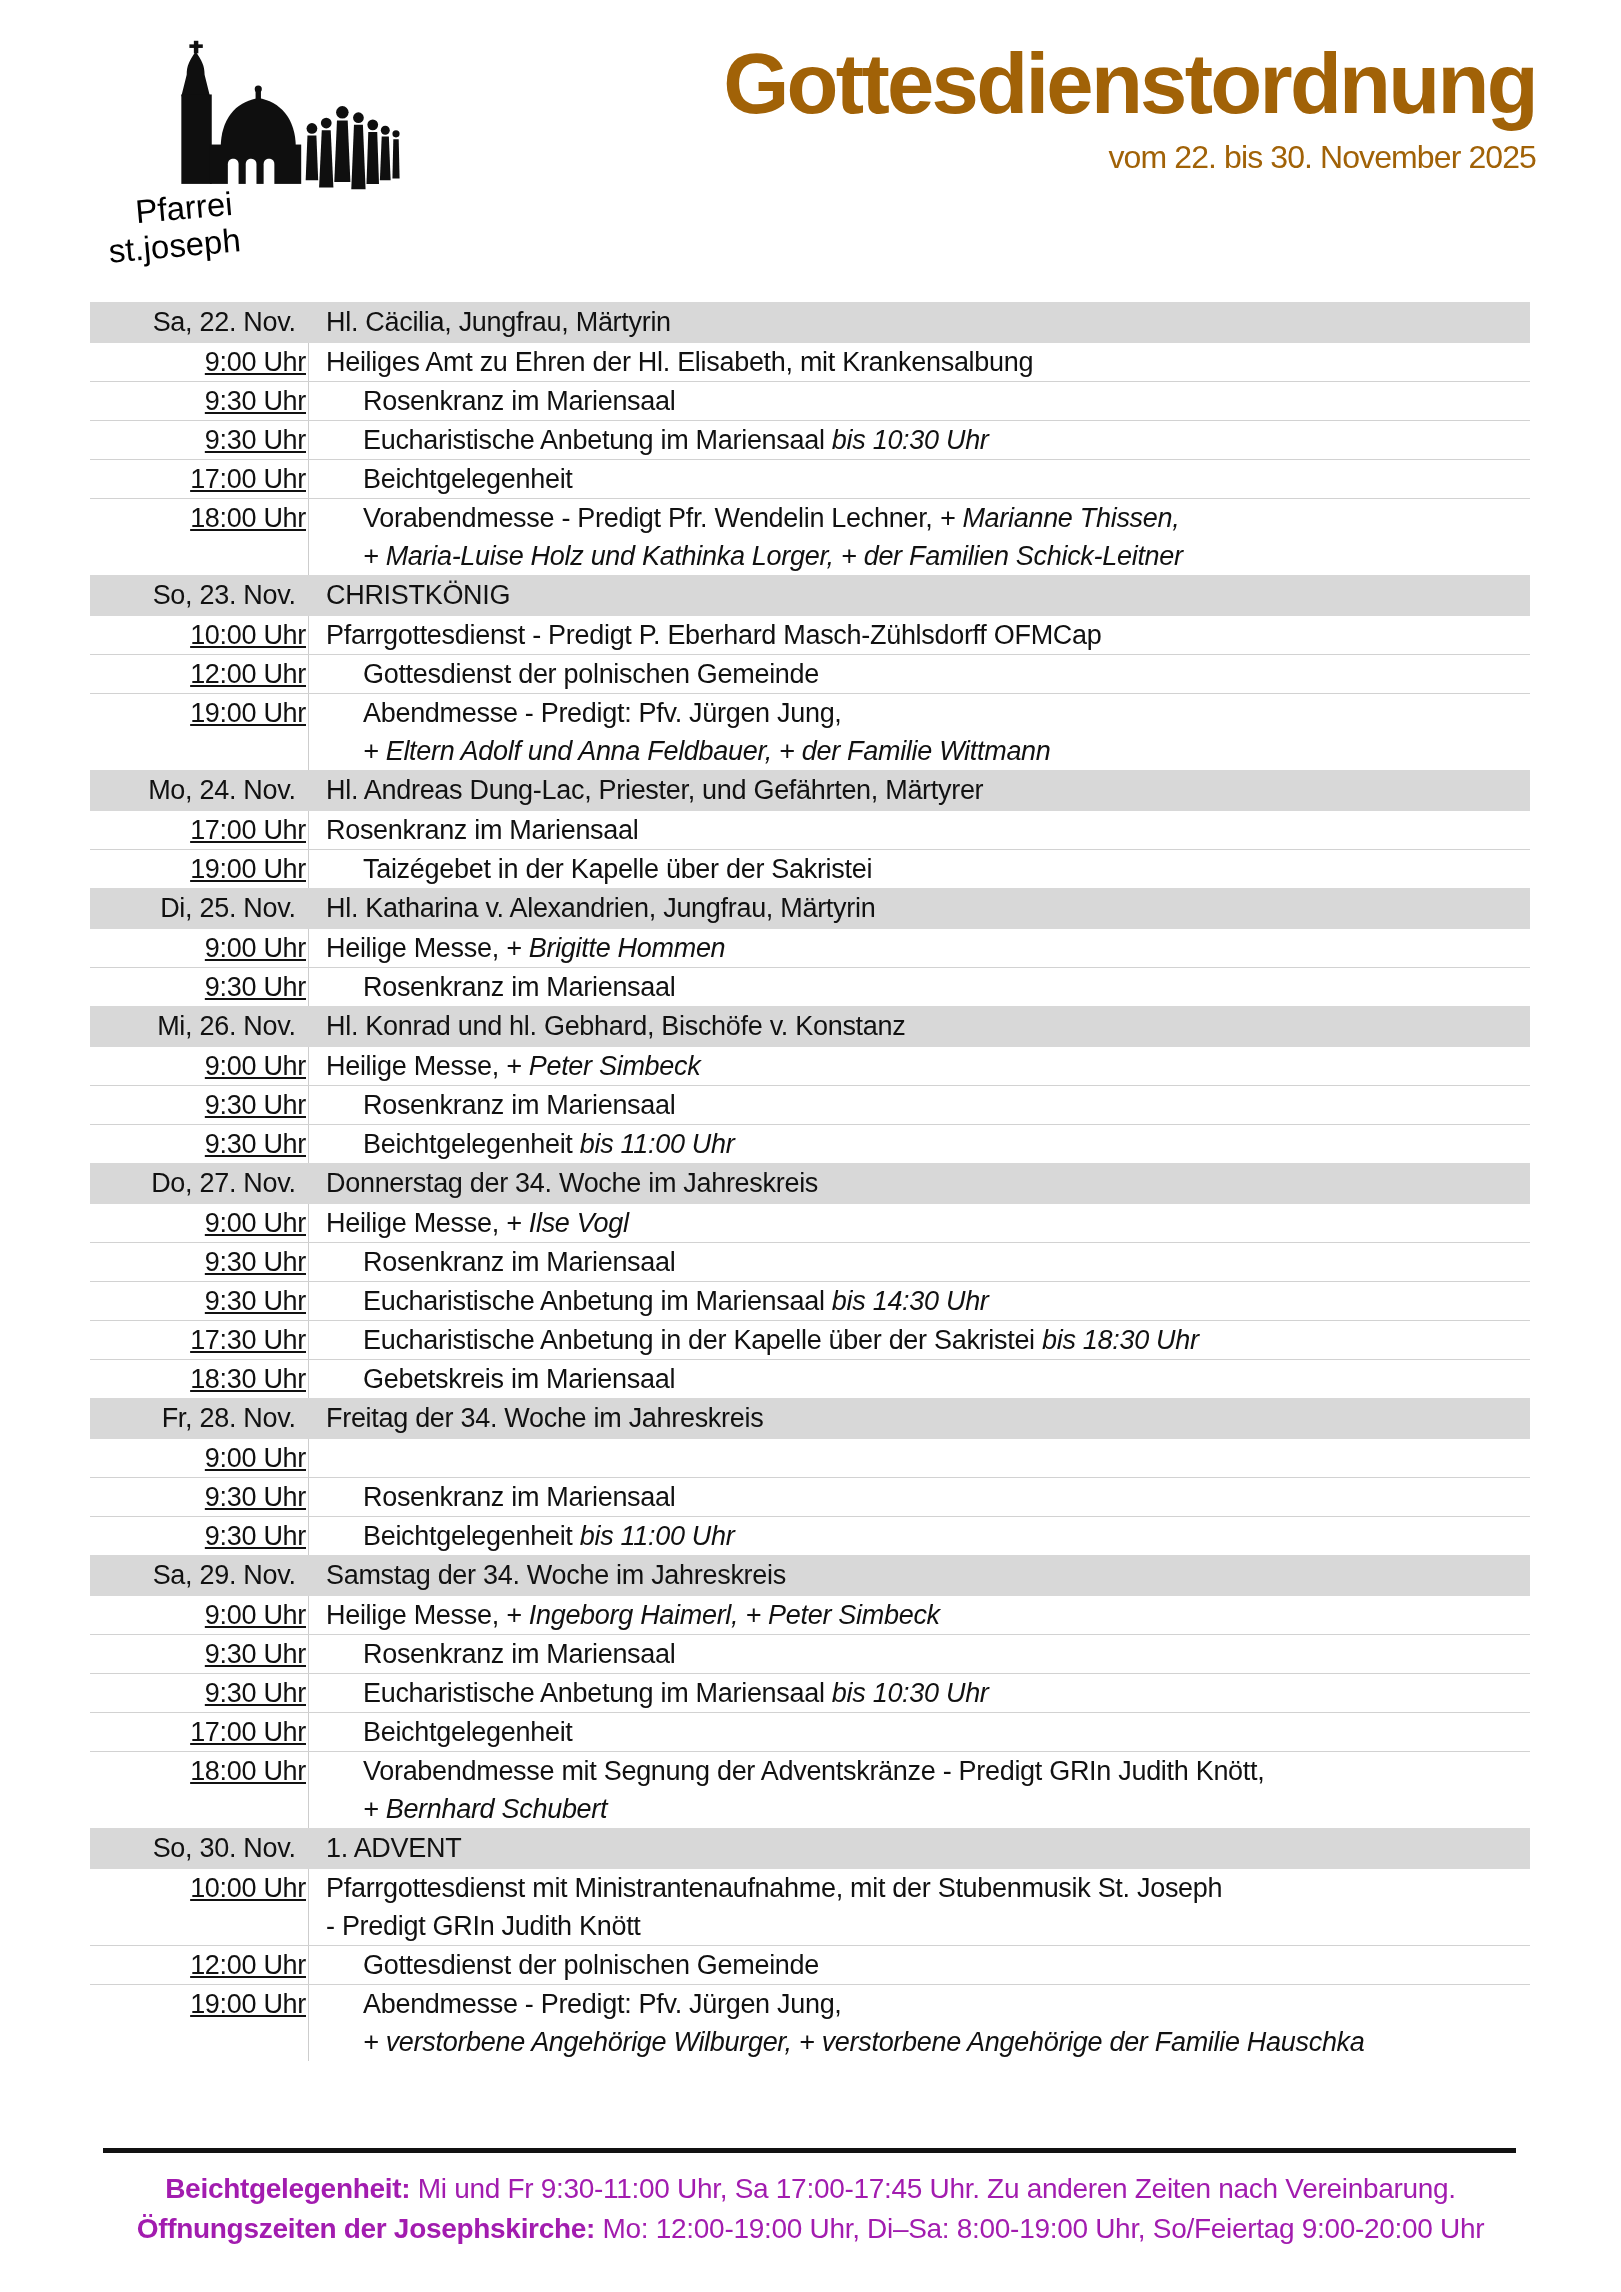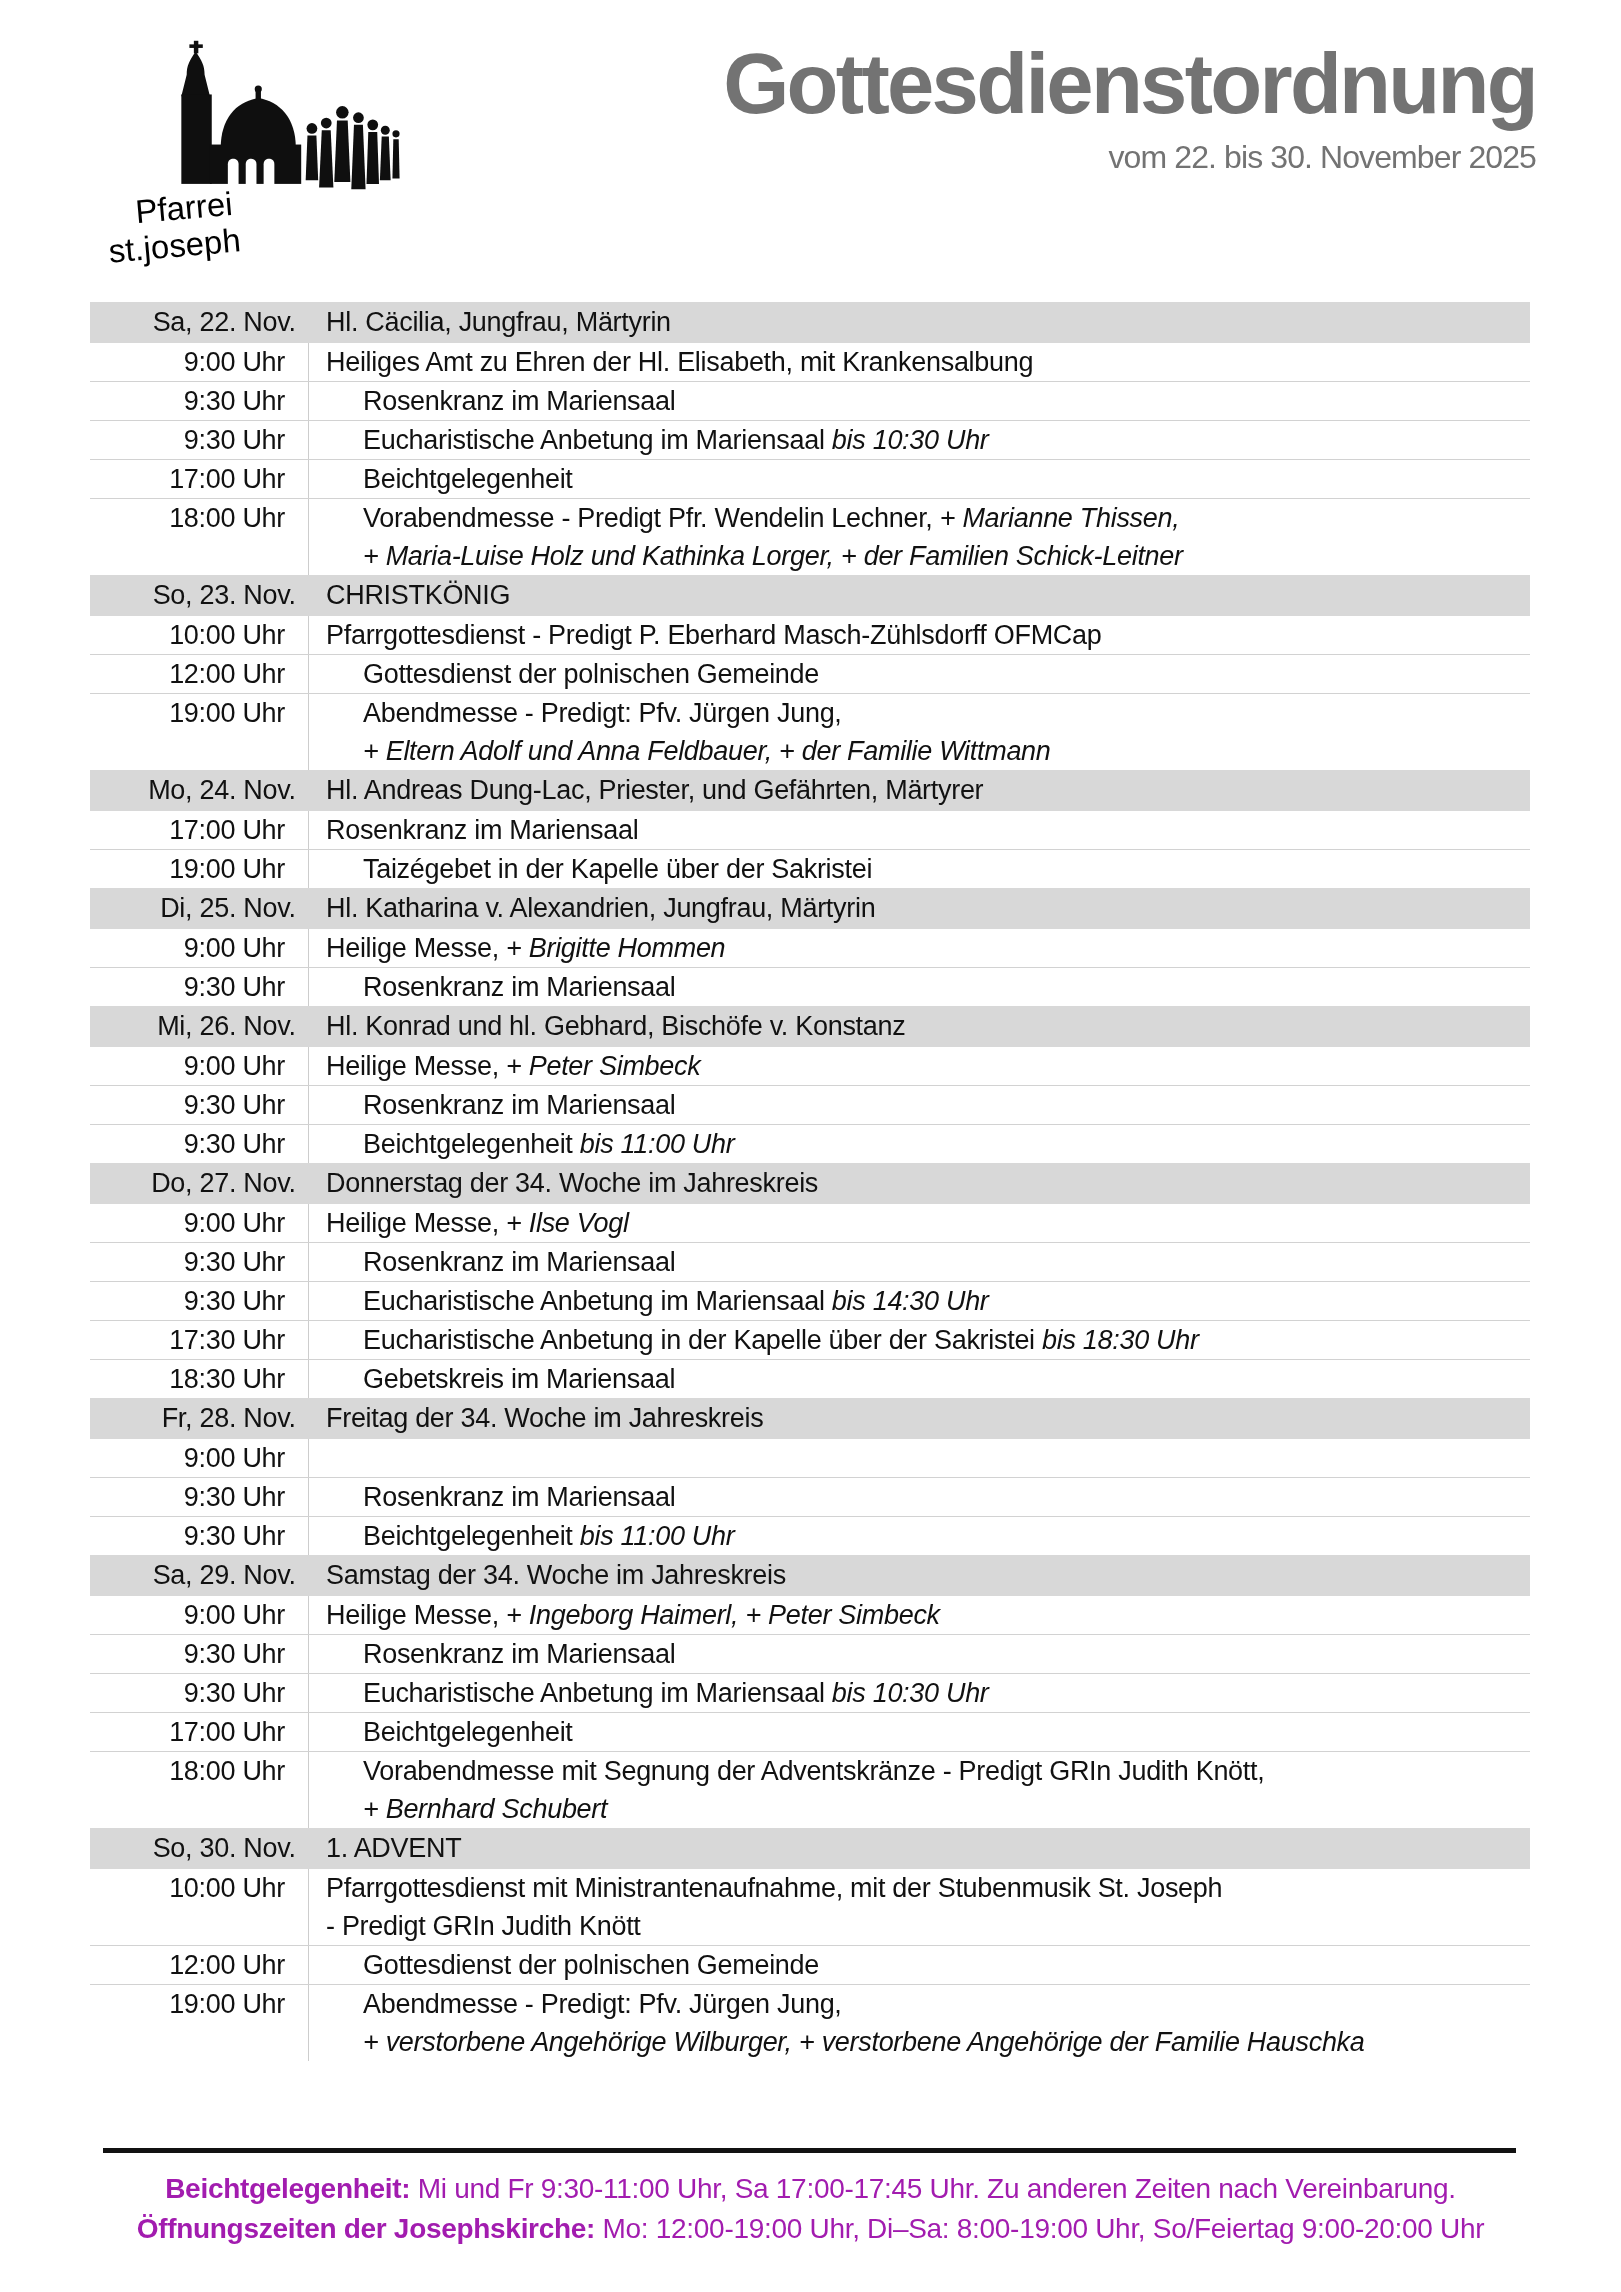--- a/index.html
+++ b/index.html
@@ -6,31 +6,31 @@
   .page{
     position:relative;width:1621px;height:2293px;background:#ffffff;
     color:#111;font-family:"Liberation Sans",sans-serif;overflow:hidden;
     margin:0 auto;
   }
   
   .logo{position:absolute;left:104px;top:39px;width:304px;}
   .logo svg{display:block;}
   .logo-text{font-size:33px;font-weight:500;color:#000;line-height:37px;transform:rotate(-5deg);transform-origin:left top;margin-top:-3.6px;}
   .logo-line1{padding-left:30px;}
-  .title-block{position:absolute;top:41px;right:85px;text-align:right;color:#737373;}
+  .title-block{position:absolute;top:41px;right:85px;text-align:right;color:#a16207;}
   .doc-title{margin:0;font-size:85px;font-weight:bold;letter-spacing:-2.7px;line-height:1;}
   .doc-subtitle{font-size:32px;letter-spacing:-0.9px;margin-top:12.5px;}
   
   .schedule{position:absolute;left:90px;top:302px;width:1440px;font-size:27px;letter-spacing:-0.3px;}
   .sec-header{display:flex;background:#d8d8d8;font-weight:normal;}
   .col-date{width:219px;flex:none;box-sizing:border-box;text-align:right;padding-right:13.4px;line-height:41px;}
   .col-title{flex:1;padding-left:17px;line-height:41px;}
   .event-row{display:flex;}
   .event-row + .event-row{border-top:1.8px solid #d2d2d2;gap:37px;}
-  .col-time{width:219px;flex:none;box-sizing:border-box;text-align:right;padding-right:23px;line-height:38px;border-right:1.8px solid #cdcdcd;}
+  .col-time{width:219px;flex:none;box-sizing:border-box;text-align:right;padding-right:2px;line-height:38px;border-right:1.8px solid #cdcdcd;text-decoration:underline;}
   .col-desc{flex:1;padding-left:17px;line-height:38px;}
   .col-desc em{font-style:italic;font-weight:normal;}
   
   .rule{position:absolute;left:103px;top:2148px;width:1413px;height:4.5px;background:#111;}
   .footer{position:absolute;left:0;top:2169px;width:1621px;text-align:center;font-size:28px;letter-spacing:-0.3px;line-height:40px;color:#a21caf;}
   .footer strong{font-weight:bold;}
 </style>
 </head>
 <body>
 

